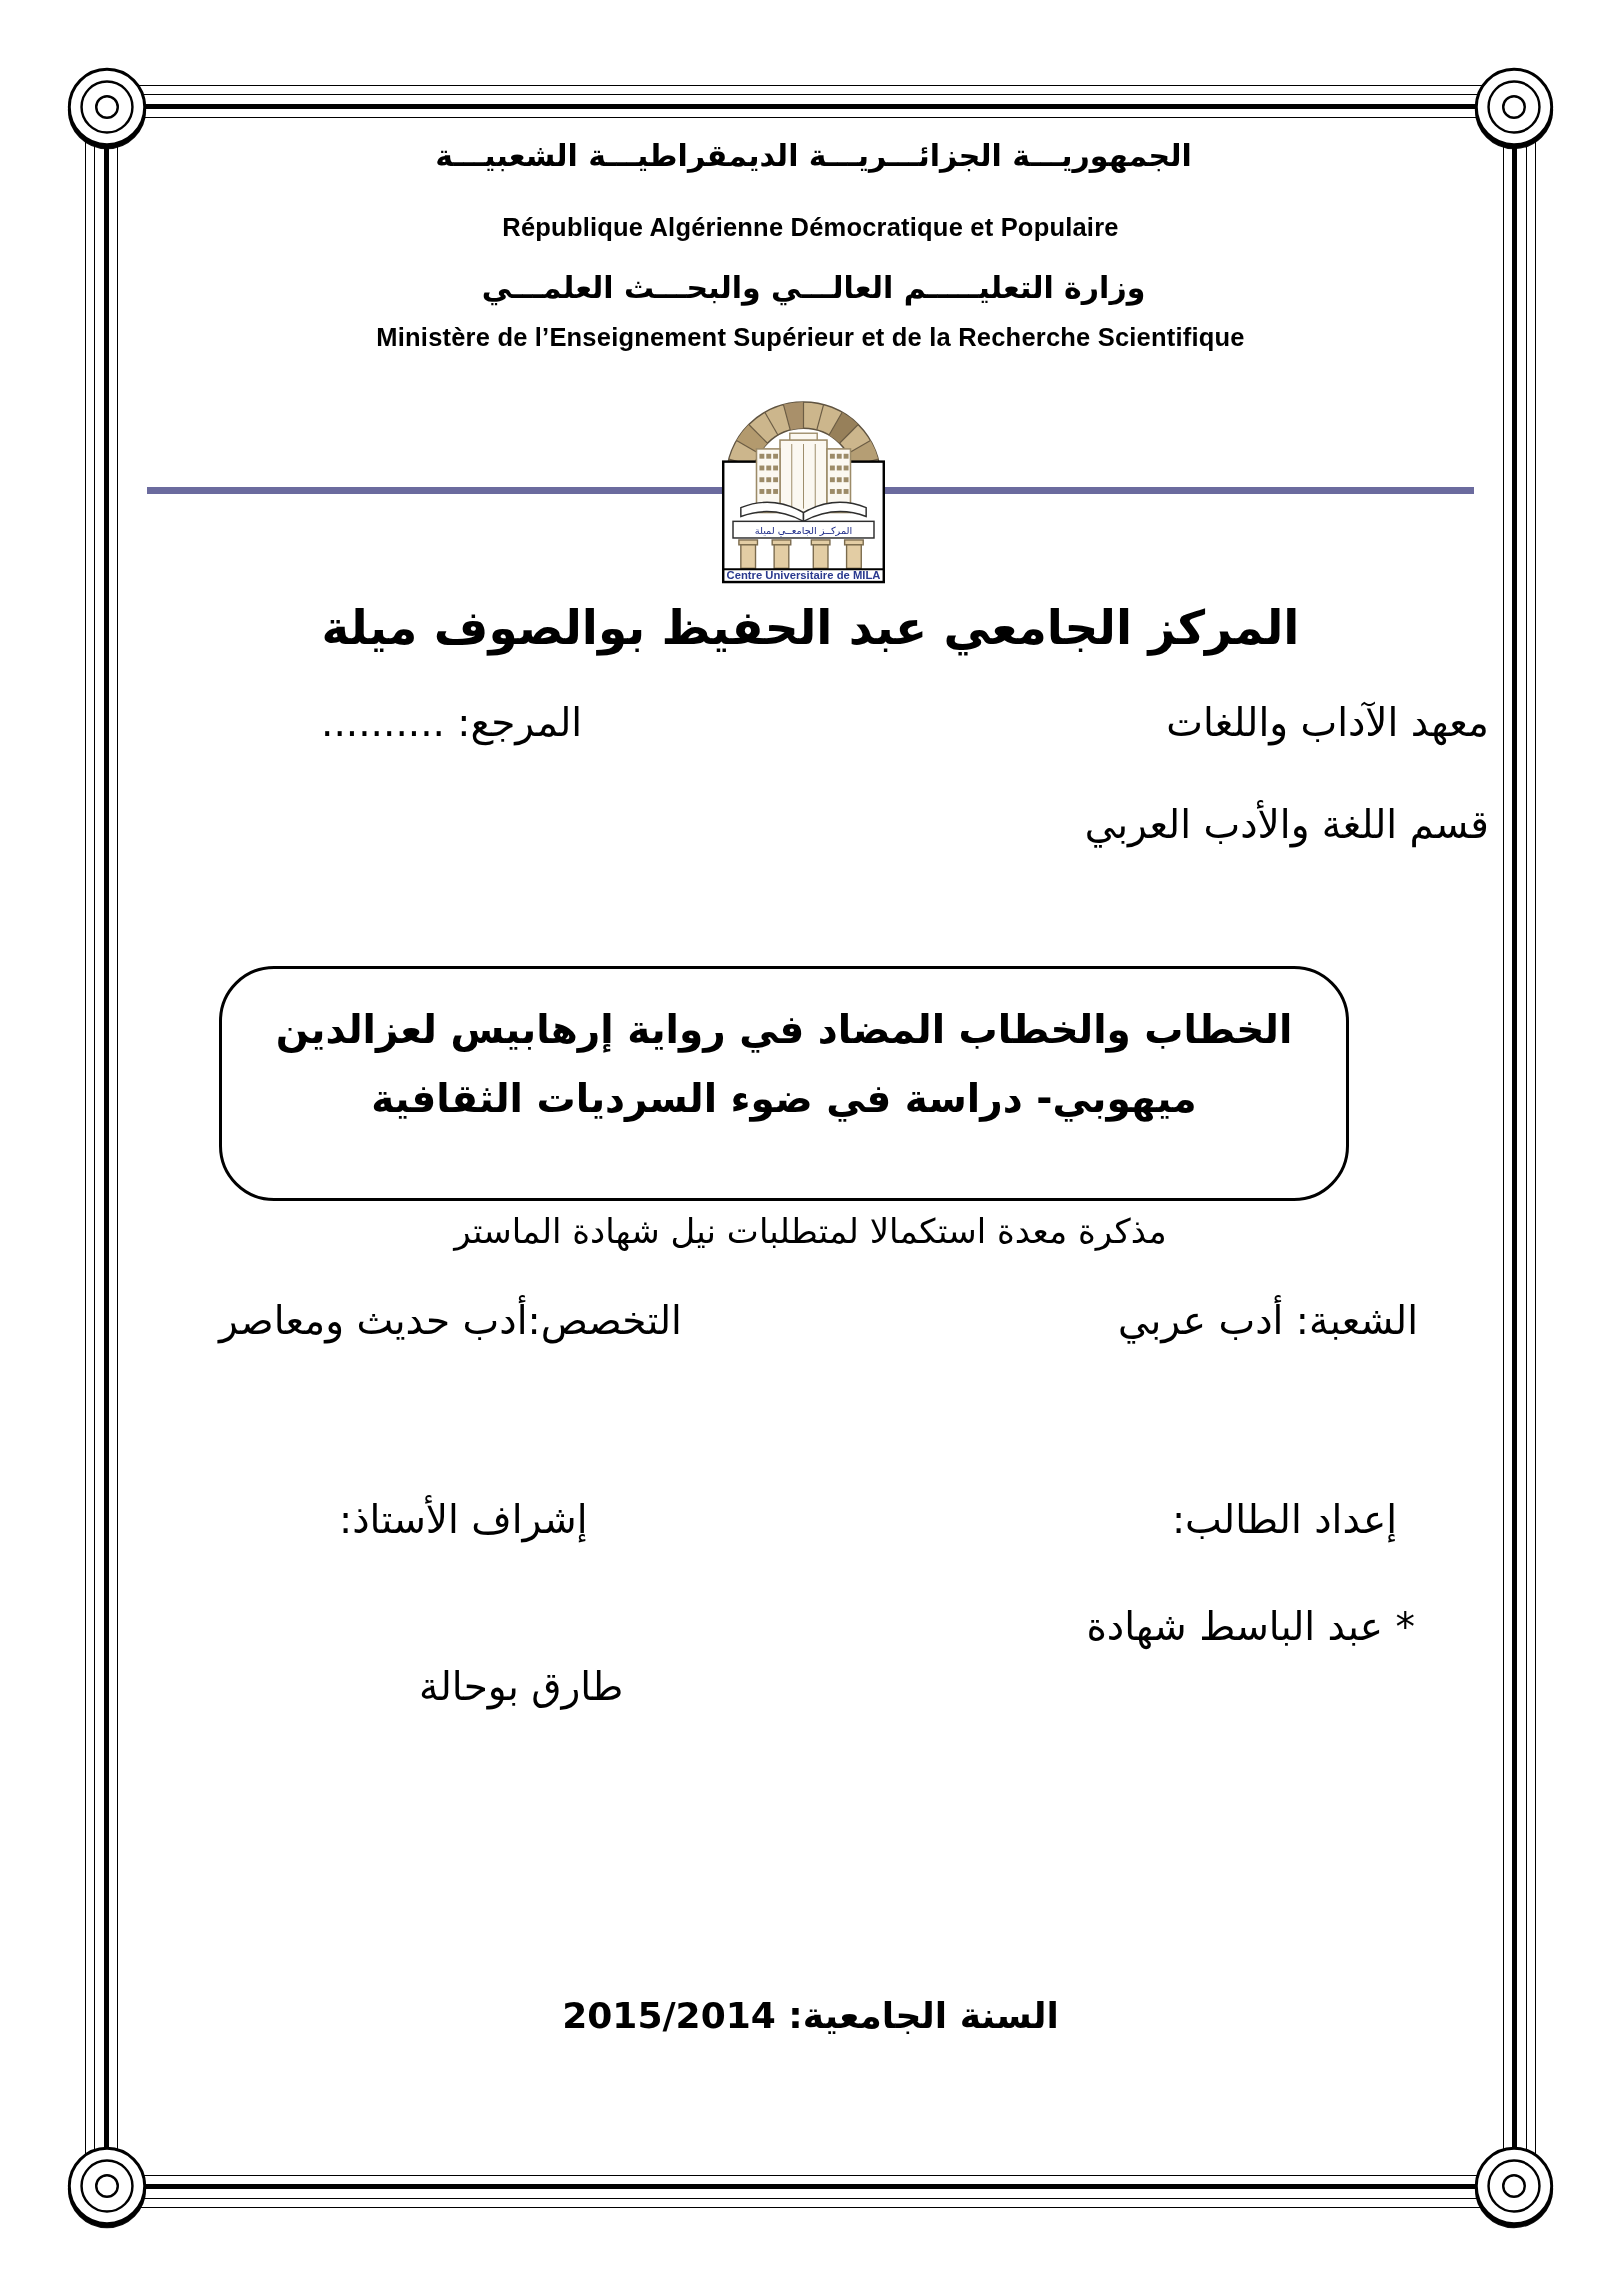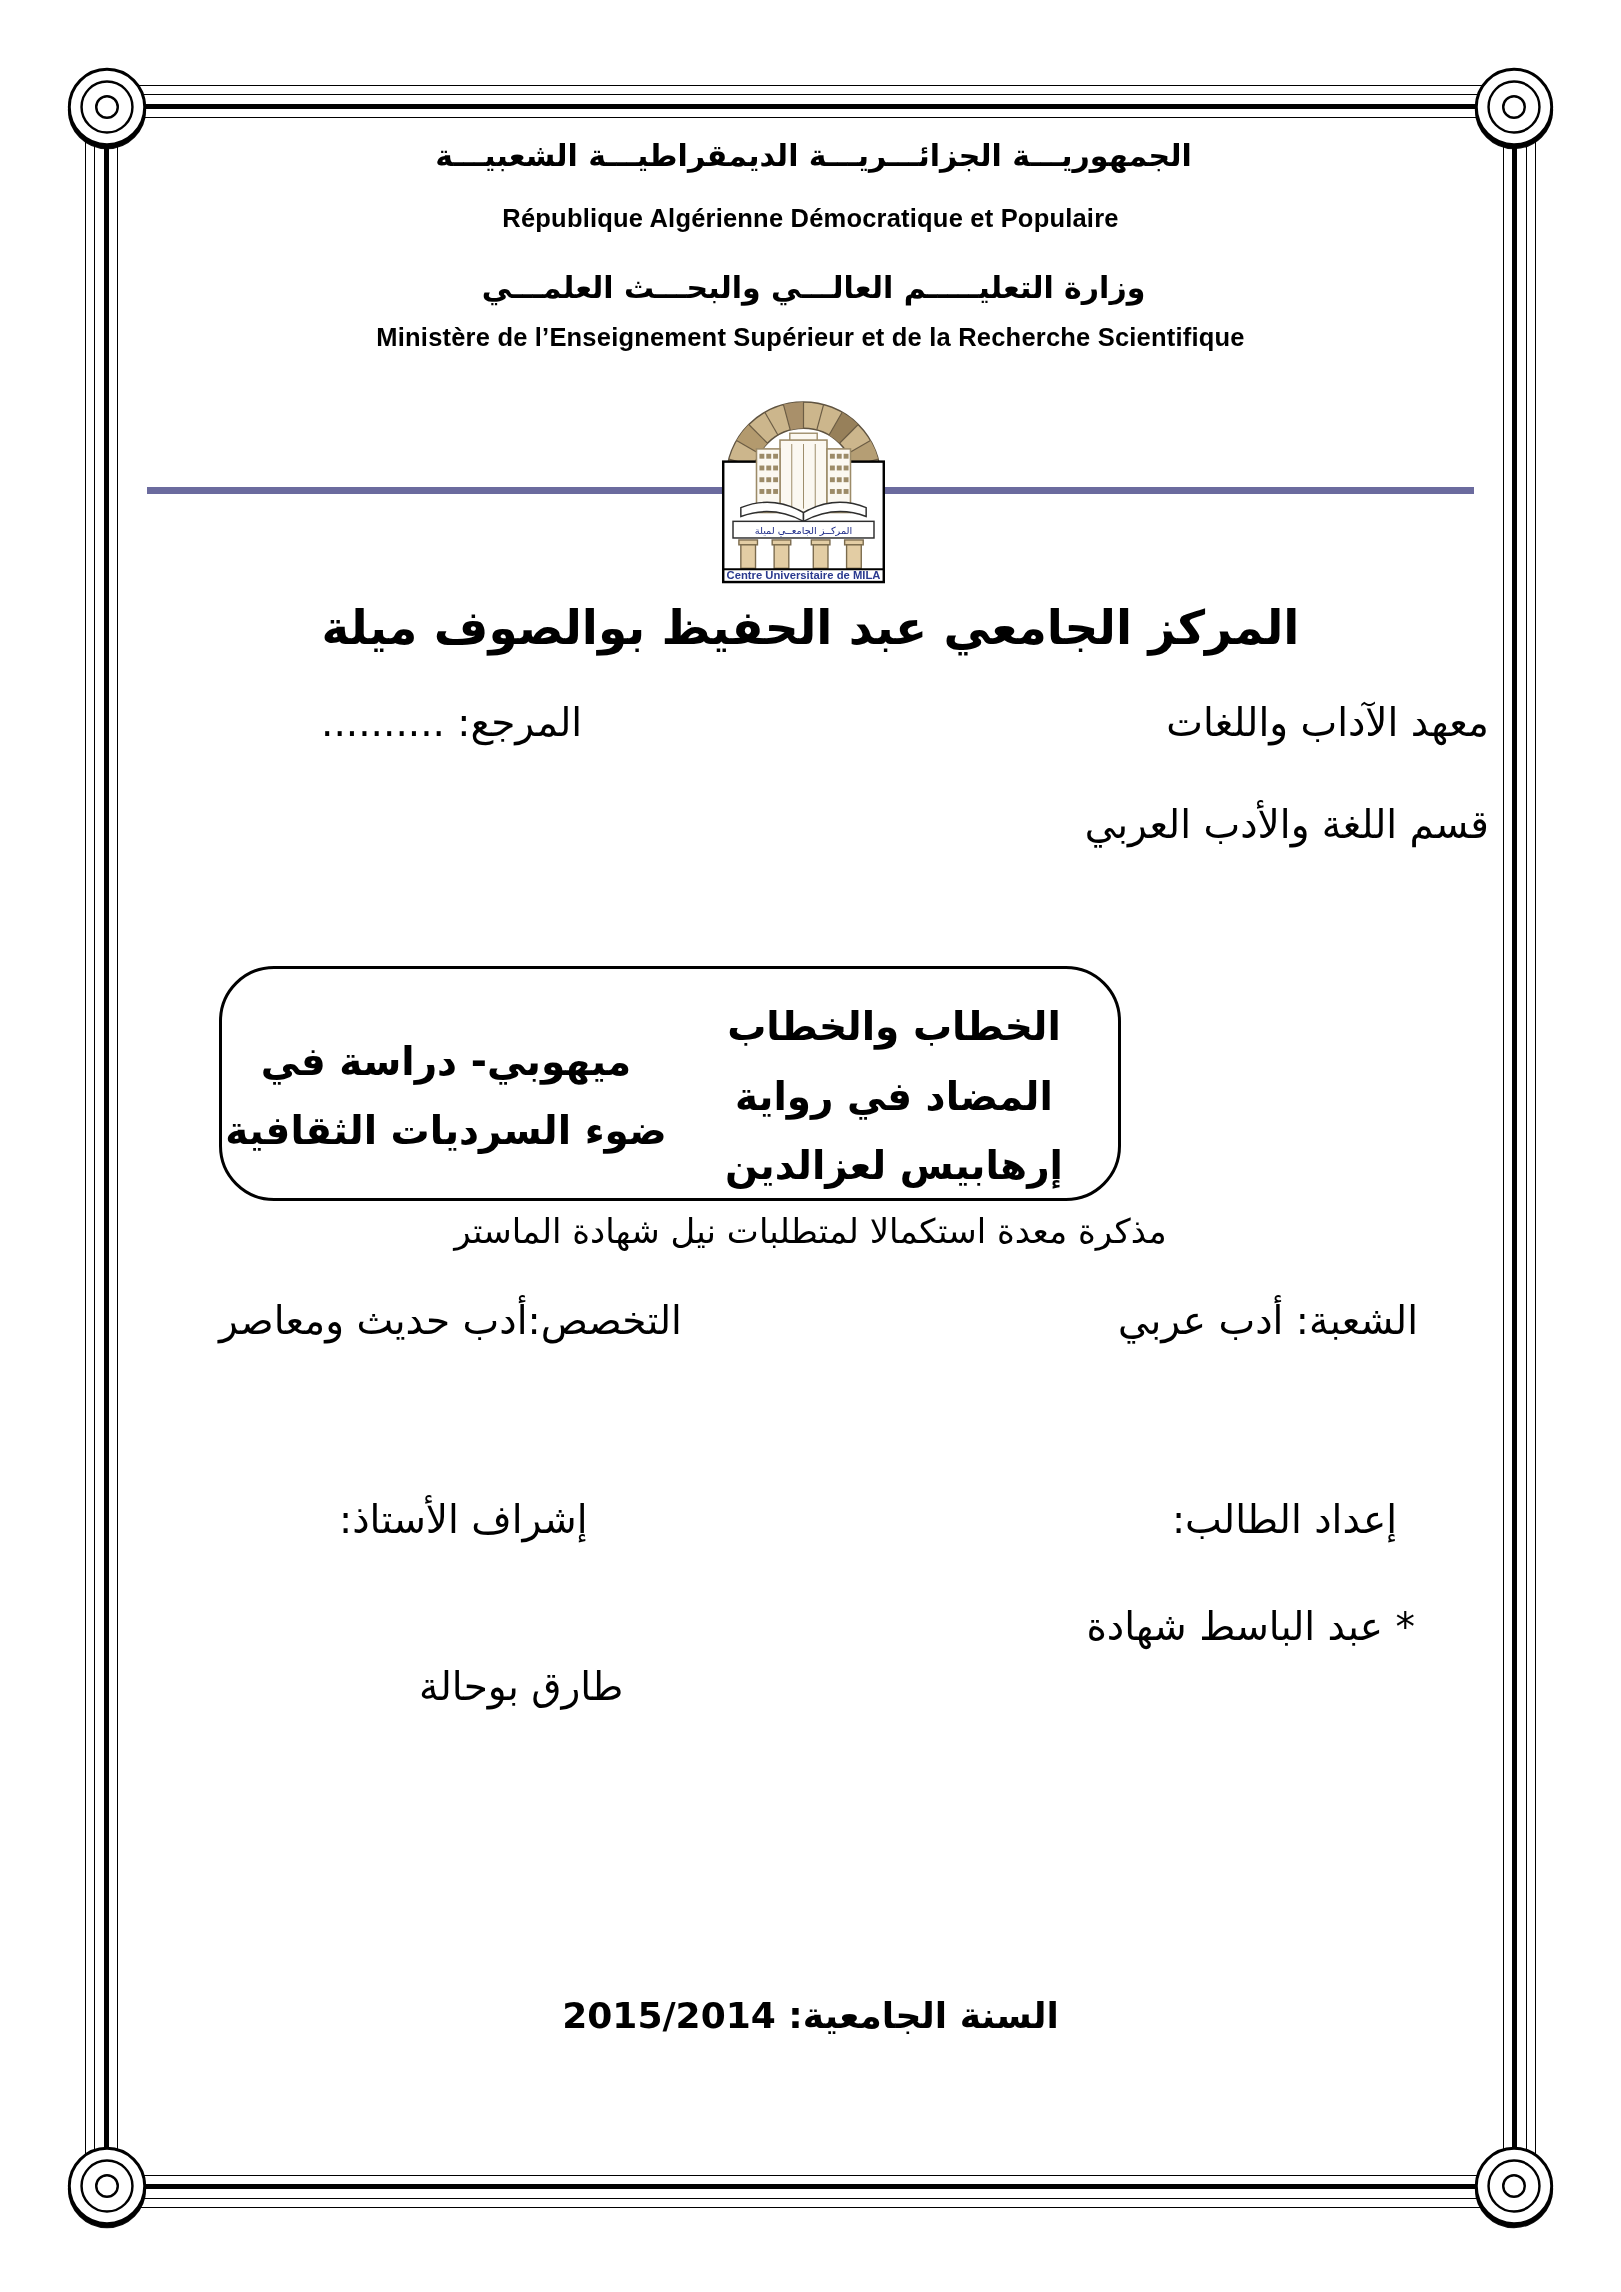--- a/index.html
+++ b/index.html
@@ -27,24 +27,24 @@
   .abs{position:absolute;}
   .center{left:0;right:0;text-align:center;}
   .h-ar{font-size:30px;font-weight:bold;margin-left:6px;}
   .h-fr{font-family:"Liberation Sans",sans-serif;font-size:25.5px;font-weight:bold;letter-spacing:0.2px;}
   .body-ar{font-size:39px;}
   
   .separator{position:absolute;left:147px;top:487px;width:1327px;height:6.9px;background:#6b6b9e;z-index:1;}
   .logo{position:absolute;left:721px;top:397px;width:165px;height:187px;z-index:2;}
   
   .title-box{
-    position:absolute;left:219px;top:966px;width:902px;height:235px;
+    position:absolute;left:219px;top:966px;width:1130px;height:235px;
     border:3.1px solid #000;border-radius:55px;
     box-sizing:border-box;
-    display:flex;flex-direction:row;align-items:center;
+    display:flex;flex-direction:column;align-items:center;
     padding-top:25.5px;
   }
   .title-line{font-size:39px;font-weight:bold;line-height:1.78;text-align:center;width:96%;}
   .memo{font-size:34px;}
   .year{font-size:36px;font-weight:bold;}
 </style>
 </head>
 <body>
 
 <div class="page">
@@ -77,21 +77,21 @@
   </svg>
   <svg class="corner br" viewBox="0 0 96 96">
     <g>
         <circle cx="48" cy="48" r="38.5" fill="#fff" stroke="#000" stroke-width="3"></circle>
        <circle cx="48" cy="48" r="26" fill="#fff" stroke="#000" stroke-width="2.5"></circle>
        <circle cx="48" cy="48" r="11" fill="#fff" stroke="#000" stroke-width="2.5"></circle>
       </g>
   </svg>
 
   <div class="abs center h-ar" style="top:138px;" dir="rtl">الجمهوريـــة الجزائـــريـــة الديمقراطيـــة الشعبيـــة</div>
-  <div class="abs center h-fr" style="top:204px;">République Algérienne Démocratique et Populaire</div>
+  <div class="abs center h-fr" style="top:213px;">République Algérienne Démocratique et Populaire</div>
   <div class="abs center h-ar" style="top:270px;" dir="rtl">وزارة التعليـــــم العالـــي والبحـــث العلمـــي</div>
   <div class="abs center h-fr" style="top:323px;">Ministère de l’Enseignement Supérieur et de la Recherche Scientifique</div>
 
   <div class="separator"></div>
 
   <svg class="logo" viewBox="0 0 168 191">
 
     <g>
       <path d="M 5 84 A 79 79 0 0 1 163 84 L 136 84 A 52 52 0 0 0 32 84 Z" fill="#ccb68c" stroke="#5f5340" stroke-width="1.6"></path>
       <path d="M 32 84 L 5 84 A 79 79 0 0 1 7.7 63.5 L 33.8 70.5 A 52 52 0 0 0 32 84 Z" fill="#a18a60"></path>

